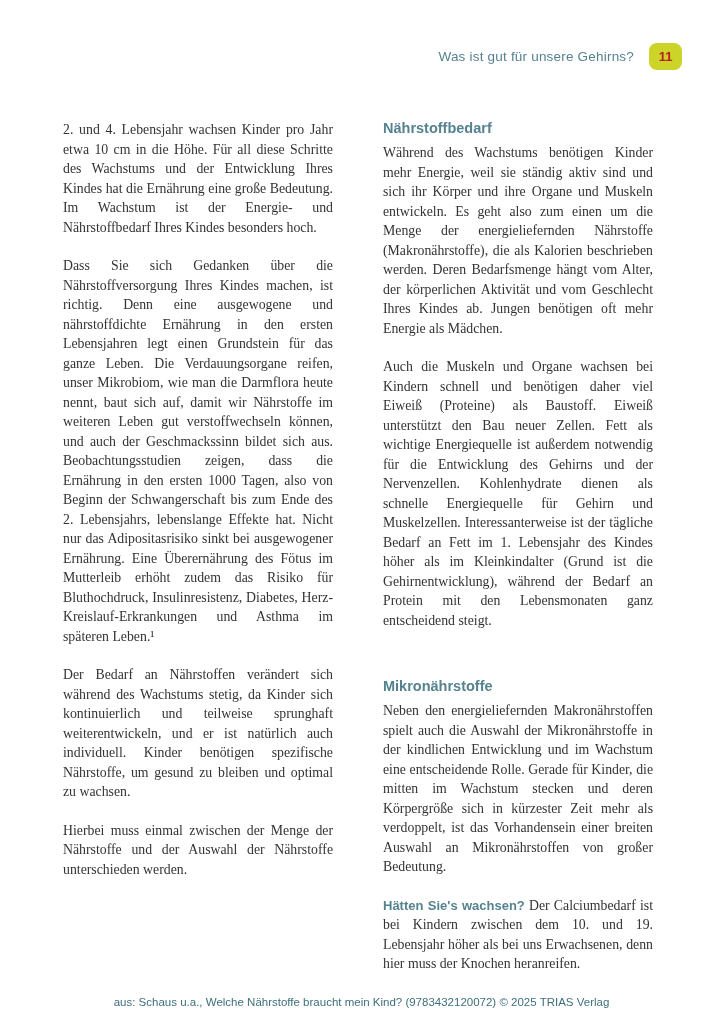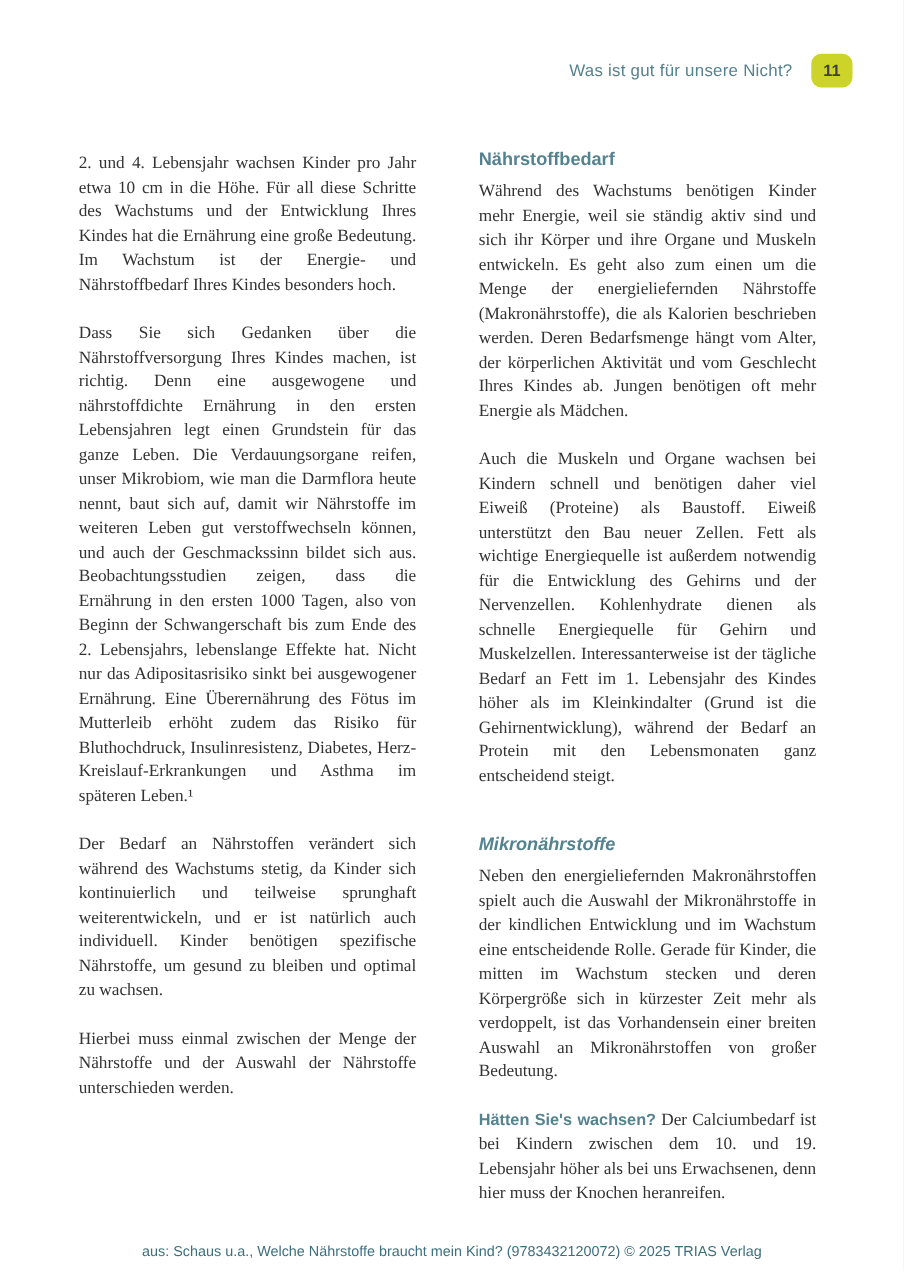--- a/index.html
+++ b/index.html
@@ -43,21 +43,21 @@
     border-radius:8px;
     display:flex;
     align-items:center;
     justify-content:center;
     flex:0 0 auto;
   }
   .page-badge span{
     font-family:"Liberation Sans", sans-serif;
     font-weight:bold;
     font-size:13px;
-    color:#404040;
+    color:#b91c1c;
   }
   .columns{
     position:absolute;
     top:120px;
     left:63px;
     display:flex;
     gap:50px;
   }
   .col{width:270px;}
   .body-text{
@@ -71,22 +71,21 @@
   }
   .body-text:last-child{margin-bottom:0;}
   .section-heading{
     font-family:"Liberation Sans", sans-serif;
     font-weight:bold;
     font-size:14.5px;
     color:var(--accent);
     margin-bottom:7px;
   }
   .section-heading.spaced{
-    margin-top:38px;
-    font-style:italic;
+    margin-top:48px;
   }
   .note-lead{
     font-family:"Liberation Sans", sans-serif;
     font-weight:bold;
     font-size:13px;
     color:var(--accent);
   }
   .page-footer{
     position:absolute;
     left:0;
@@ -100,21 +99,21 @@
     color:#3d6f7c;
     margin-top:16px;
   }
 </style>
 </head>
 <body>
 
 <div class="page">
 
   <header class="page-header">
-    <span class="running-title">Was ist gut für unsere Nicht?</span>
+    <span class="running-title">Was ist gut für unsere Gehirns?</span>
     <span class="page-badge">
       <span>11</span>
     </span>
   </header>
 
   <main class="columns">
 
     <section class="col">
       <p class="body-text">2. und 4. Lebensjahr wachsen Kinder pro Jahr etwa 10 cm in die Höhe. Für all diese Schritte des Wachstums und der Entwicklung Ihres Kindes hat die Ernährung eine große Bedeutung. Im Wachstum ist der Energie- und Nährstoffbedarf Ihres Kindes besonders hoch.</p>
       <p class="body-text">Dass Sie sich Gedanken über die Nährstoffversorgung Ihres Kindes machen, ist richtig. Denn eine ausgewogene und nährstoffdichte Ernährung in den ersten Lebensjahren legt einen Grundstein für das ganze Leben. Die Verdauungsorgane reifen, unser Mikrobiom, wie man die Darmflora heute nennt, baut sich auf, damit wir Nährstoffe im weiteren Leben gut verstoffwechseln können, und auch der Geschmackssinn bildet sich aus. Beobachtungsstudien zeigen, dass die Ernährung in den ersten 1000 Tagen, also von Beginn der Schwangerschaft bis zum Ende des 2. Lebensjahrs, lebenslange Effekte hat. Nicht nur das Adipositasrisiko sinkt bei ausgewogener Ernährung. Eine Überernährung des Fötus im Mutterleib erhöht zudem das Risiko für Bluthochdruck, Insulinresistenz, Diabetes, Herz-Kreislauf-Erkrankungen und Asthma im späteren Leben.¹</p>

